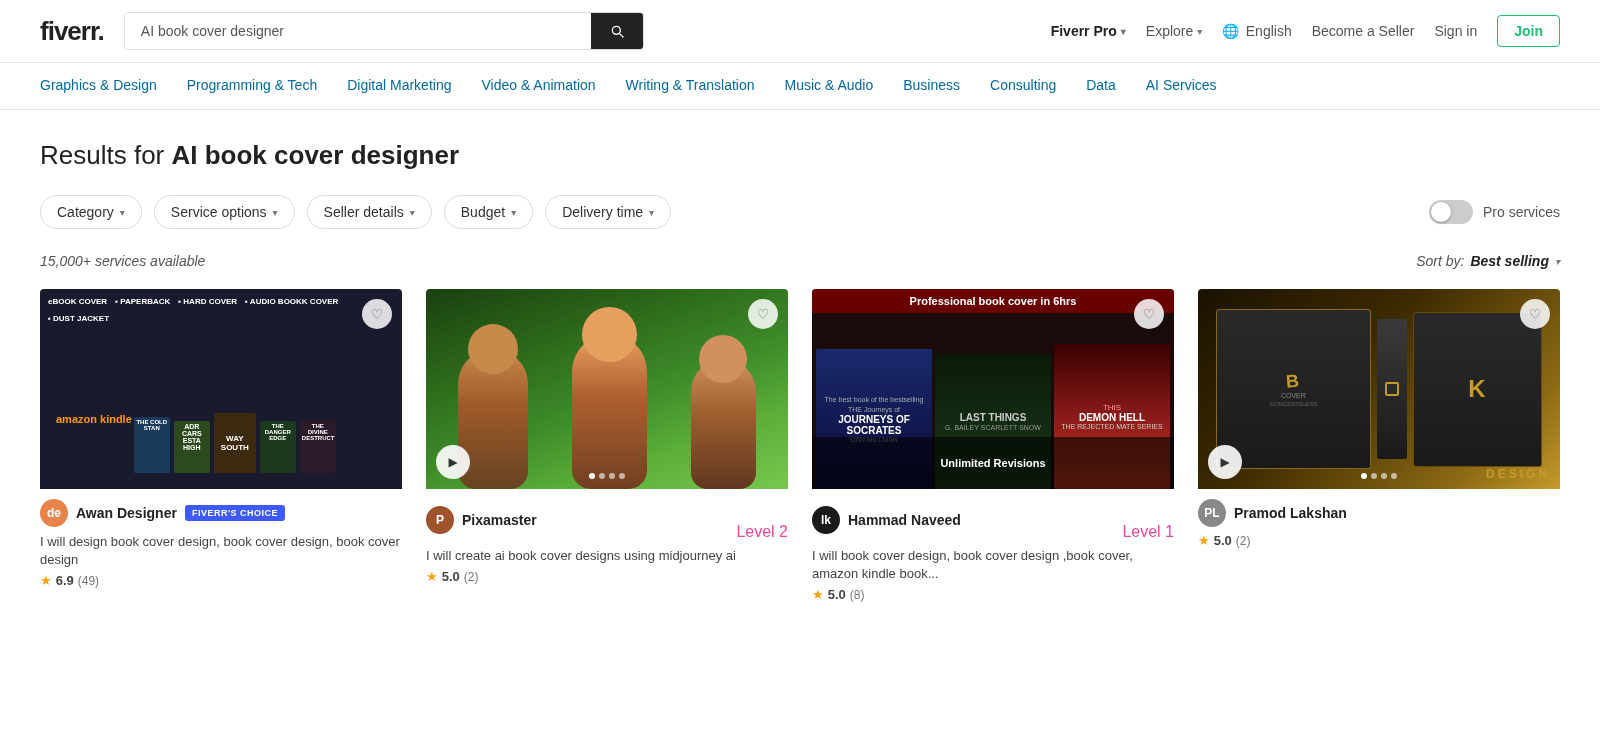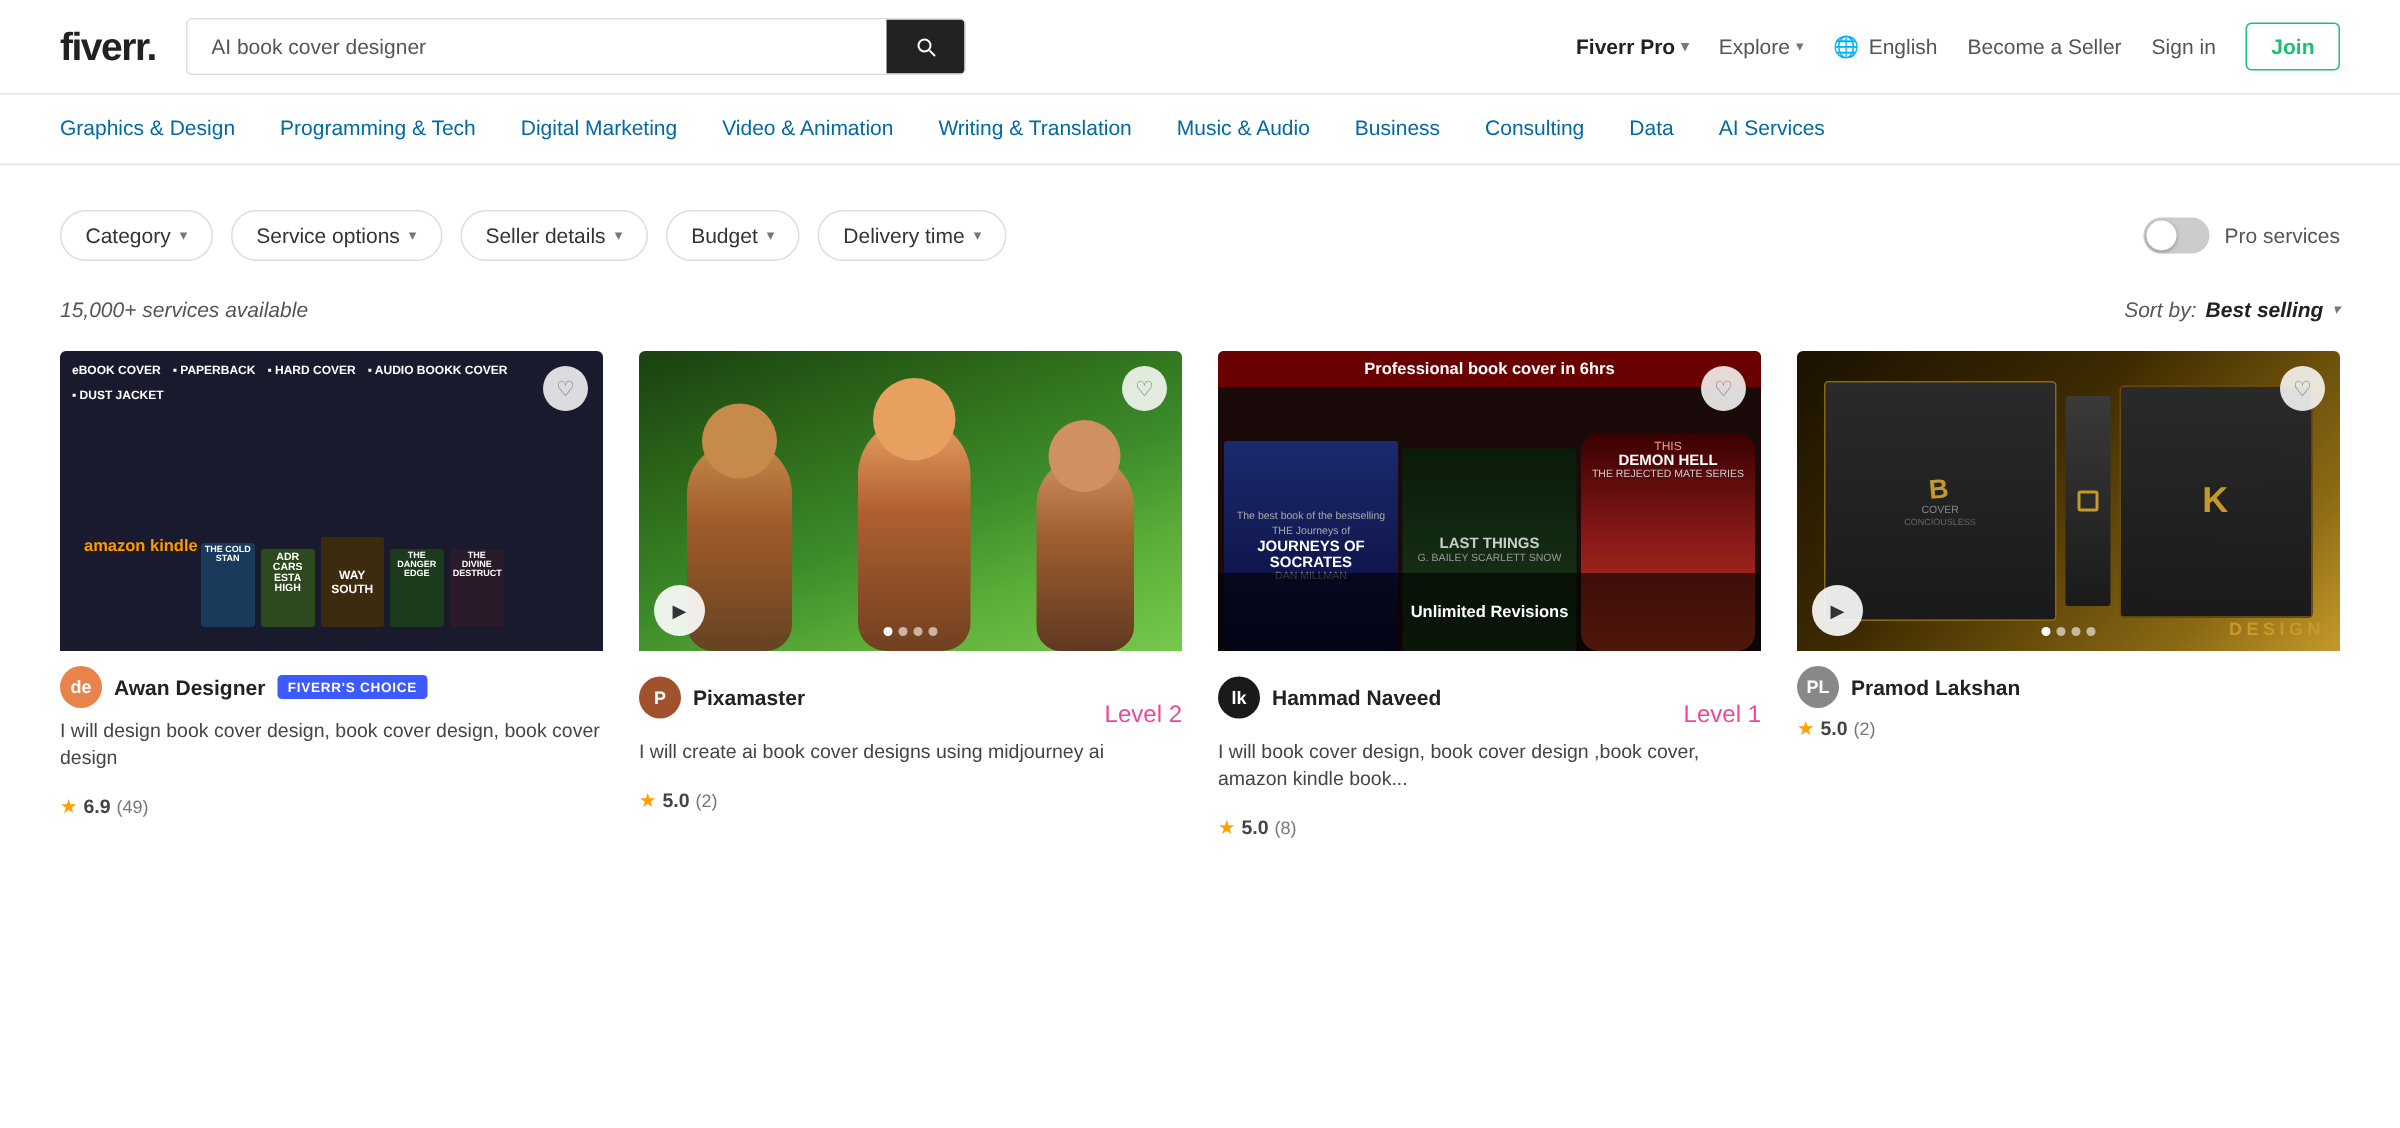--- a/index.html
+++ b/index.html
@@ -310,21 +310,21 @@
     }
     .level-badge {
       font-size: 16px;
       color: #ec4899;
       margin-top: 24px;
     }
     .card-title {
       font-size: 13px;
       color: #444;
       line-height: 1.4;
-      margin-bottom: 16px;
+      margin-bottom: 4px;
     }
     .rating-row {
       display: flex;
       align-items: center;
       gap: 4px;
     }
     .star { color: #ff9f00; font-size: 13px; }
     .rating-num { font-size: 13px; font-weight: 700; color: #444; }
     .rating-count { font-size: 12px; color: #777; }
 
@@ -388,20 +388,23 @@
   <span class="cat-nav-item">Video &amp; Animation</span>
   <span class="cat-nav-item">Writing &amp; Translation</span>
   <span class="cat-nav-item">Music &amp; Audio</span>
   <span class="cat-nav-item">Business</span>
   <span class="cat-nav-item">Consulting</span>
   <span class="cat-nav-item">Data</span>
   <span class="cat-nav-item">AI Services</span>
 </nav>
 
 <main class="main">
+  <h1 class="results-title">
+    <span>Results for </span><strong>AI book cover designer</strong>
+  </h1>
 
   <div class="filters">
     <button class="filter-btn">
       <span>Category</span>
       <span class="chevron">▾</span>
     </button>
     <button class="filter-btn">
       <span>Service options</span>
       <span class="chevron">▾</span>
     </button>
@@ -523,21 +526,21 @@
         <div style="display:flex;gap:3px;padding:30px 4px 0;width:100%;height:100%;align-items:flex-end;">
           <div style="flex:1;height:140px;background:linear-gradient(180deg,#1a2a6c 0%,#0a0a3a 100%);border-radius:2px;display:flex;align-items:center;justify-content:center;flex-direction:column;padding:4px;">
             <div style="font-size:7px;color:#aaa;text-align:center;line-height:1.3;">The best book of the bestselling THE Journeys of</div>
             <div style="font-size:10px;font-weight:900;color:#fff;text-align:center;">JOURNEYS OF SOCRATES</div>
             <div style="font-size:7px;color:#888;text-align:center;">DAN MILLMAN</div>
           </div>
           <div style="flex:1;height:135px;background:linear-gradient(180deg,#0a1a0a 0%,#1a3a1a 100%);border-radius:2px;display:flex;align-items:center;justify-content:center;flex-direction:column;padding:4px;">
             <div style="font-size:10px;font-weight:900;color:#ccc;text-align:center;line-height:1.2;">LAST THINGS</div>
             <div style="font-size:7px;color:#999;text-align:center;">G. BAILEY SCARLETT SNOW</div>
           </div>
-          <div style="flex:1;height:145px;background:linear-gradient(180deg,#3a0000 0%,#8b1a1a 50%,#c43a1a 100%);border-radius:12px;display:flex;align-items:center;justify-content:flex-start;flex-direction:column;padding:4px;">
+          <div style="flex:1;height:145px;background:linear-gradient(180deg,#3a0000 0%,#8b1a1a 50%,#c43a1a 100%);border-radius:2px;display:flex;align-items:center;justify-content:center;flex-direction:column;padding:4px;">
             <div style="font-size:8px;color:#ff9999;text-align:center;">THIS</div>
             <div style="font-size:10px;font-weight:900;color:#fff;text-align:center;">DEMON HELL</div>
             <div style="font-size:7px;color:#ccc;text-align:center;">THE REJECTED MATE SERIES</div>
           </div>
         </div>
         <div class="unlimited-badge">Unlimited Revisions</div>
         <div class="heart-btn">♡</div>
       </div>
       <div class="card-info">
         <div class="seller-row">

